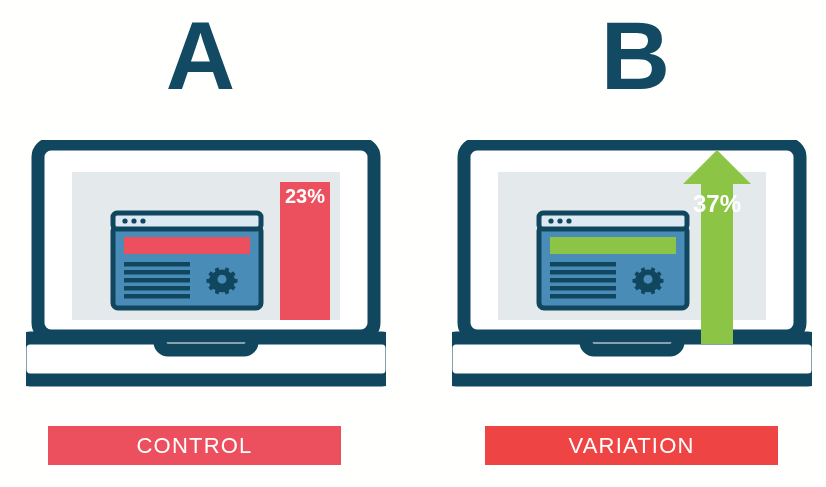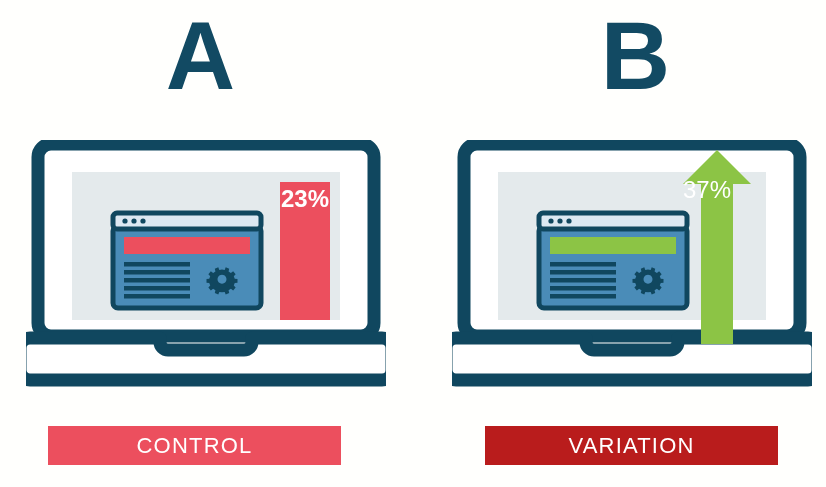--- a/index.html
+++ b/index.html
@@ -65,40 +65,40 @@
     height: 138px;
     background: #ec4f5e;
   }
   .metric-bar .metric-label {
     position: absolute;
     top: 3px;
     left: 0;
     width: 100%;
     text-align: center;
     color: #ffffff;
-    font-size: 24px;
+    font-size: 20px;
     font-weight: 700;
     font-family: "Liberation Sans", sans-serif;
   }
   .metric-arrow {
     position: absolute;
     right: 15px;
     top: -22px;
     width: 68px;
     height: 194px;
   }
   .metric-arrow .metric-label {
     position: absolute;
-    top: 26px;
+    top: 40px;
     left: 0;
     width: 100%;
-    text-align: left;
+    text-align: center;
     color: #ffffff;
     font-size: 24px;
-    font-weight: 400;
+    font-weight: 700;
     font-family: "Liberation Sans", sans-serif;
     z-index: 2;
   }
   .metric-arrow svg { position: absolute; left: 0; top: 0; }
 
   
   .browser {
     position: absolute;
     left: 38px;
     top: 38px;
@@ -115,21 +115,21 @@
     align-items: center;
     justify-content: center;
     color: #ffffff;
     font-size: 22px;
     font-weight: 400;
     letter-spacing: 1.2px;
     font-family: "Liberation Sans", sans-serif;
     text-align: right;
   }
   .label-control  { left: 48px;  top: 426px; width: 293px; background: #ec4f5e; }
-  .label-variation{ left: 485px; top: 426px; width: 293px; background: #b91c1c; }
+  .label-variation{ left: 485px; top: 426px; width: 293px; background: #ef4444; }
 </style>
 </head>
 <body>
 
 <div id="stage">
 
   <div class="variant-letter letter-a">A</div>
 
   <div class="laptop laptop-a">
     <svg width="360" height="258" viewBox="0 0 360 258">

